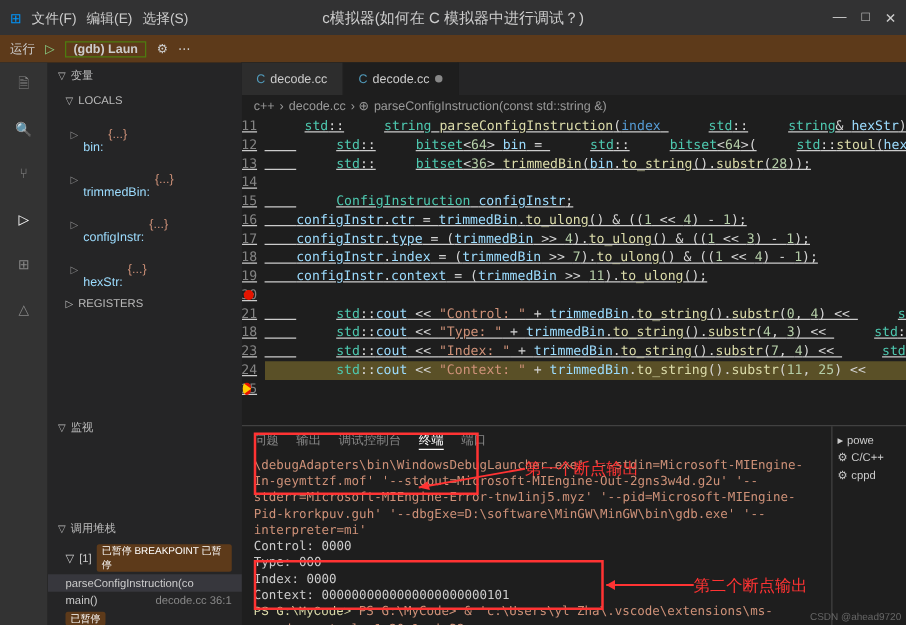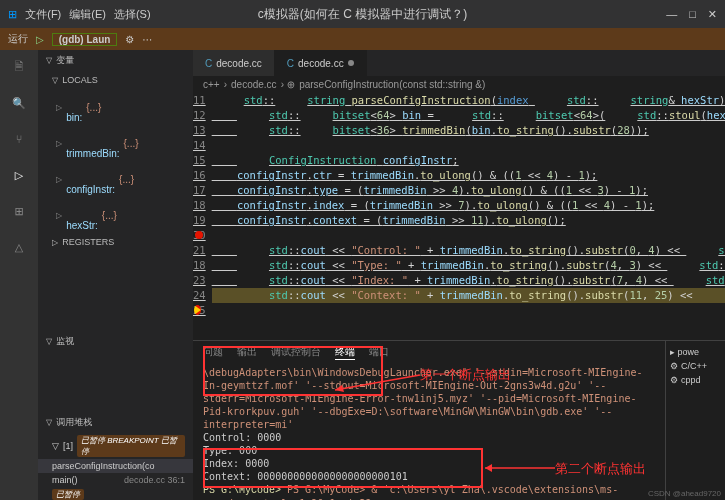--- a/index.html
+++ b/index.html
@@ -42,21 +42,21 @@
 .term-tabs .tt.active { color: #fff; border-bottom: 1px solid #fff; }
 .term-body { flex: 1; padding: 2px 10px; font-family: Consolas, monospace; font-size: 10px; color: #ccc; overflow: hidden; line-height: 13px; position: relative; }
 .term-body .path { color: #ce9178; }
 .term-body .ps { color: #dcdcaa; font-family: Liberation Mono, monospace; }
 .term-right { width: 60px; border-left: 1px solid #414141; padding: 4px; font-size: 9px; color: #ccc; }
 .term-right div { padding: 2px 0; display: flex; align-items: center; gap: 3px; }
 .annot { position: absolute; color: #ff3333; font-size: 13px; font-family: sans-serif; pointer-events: none; z-index: 100; }
 .annot-box { position: absolute; border: 2px solid #ff3333; pointer-events: none; z-index: 99; }
 .annot-arrow { position: absolute; pointer-events: none; z-index: 99; }
 .callstack-item { padding: 2px 8px 2px 14px; font-size: 9px; color: #ccc; display: flex; align-items: center; gap: 4px; }
-.callstack-item .badge { background: #5d3a1a; color: #fff; padding: 0 4px; border-radius: 2px; font-size: 8px; font-style: italic; }
+.callstack-item .badge { background: #5d3a1a; color: #fff; padding: 0 4px; border-radius: 2px; font-size: 8px; }
 .callstack-item .file { color: #888; margin-left: auto; }
 </style>
 </head>
 <body>
 
 <div class="titlebar">
   <span style="color:#0098ff;">⊞</span>
   <span class="menu-item">文件(F)</span>
   <span class="menu-item">编辑(E)</span>
   <span class="menu-item">选择(S)</span>

